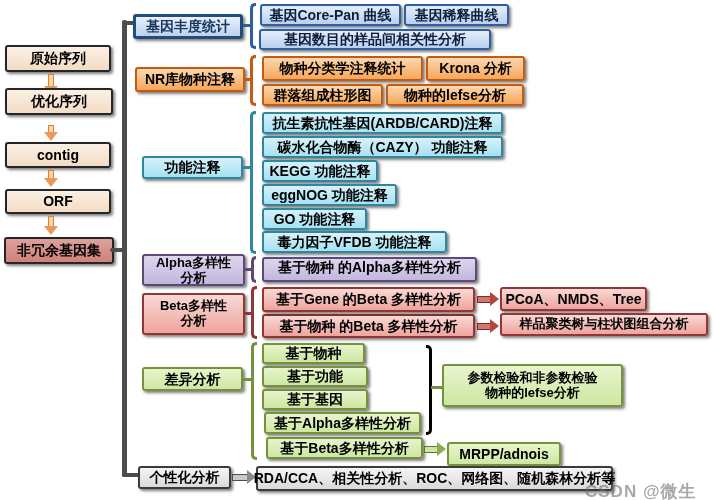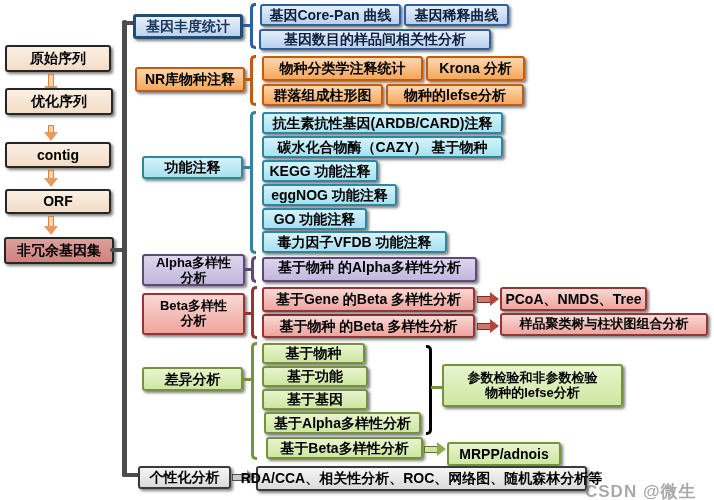--- a/index.html
+++ b/index.html
@@ -154,21 +154,21 @@
       <span>群落组成柱形图</span>
     </div>
   <div class="box orange" style="left:386px;top:84px;width:138px;height:22px">
       <span>物种的lefse分析</span>
     </div>
 
   <div class="box cyan" style="left:262px;top:112px;width:241px;height:22px">
       <span>抗生素抗性基因(ARDB/CARD)注释</span>
     </div>
   <div class="box cyan" style="left:262px;top:136px;width:241px;height:22px">
-      <span>碳水化合物酶（CAZY） 基于物种</span>
+      <span>碳水化合物酶（CAZY） 功能注释</span>
     </div>
   <div class="box cyan" style="left:262px;top:160px;width:116px;height:22px">
       <span>KEGG 功能注释</span>
     </div>
   <div class="box cyan" style="left:262px;top:184px;width:135px;height:22px">
       <span>eggNOG 功能注释</span>
     </div>
   <div class="box cyan" style="left:262px;top:208px;width:105px;height:22px">
       <span>GO 功能注释</span>
     </div>
@@ -225,19 +225,19 @@
       <i class="head"></i>
     </div>
   <div class="box green" style="left:447px;top:442px;width:114px;height:24px">
       <span>MRPP/adnois</span>
     </div>
 
   <div class="harrow ha-gray" style="left:232px;top:470px;width:24px;height:14px">
       <i class="shaft"></i>
       <i class="head"></i>
     </div>
-  <div class="box gray" style="left:256px;top:466px;width:331px;height:25px">
+  <div class="box gray" style="left:256px;top:466px;width:357px;height:25px">
       <span>RDA/CCA、相关性分析、ROC、网络图、随机森林分析等</span>
     </div>
 
   <div class="watermark" style="left:585px;top:480px">CSDN @微生</div>
 
 </div>
 
 </body></html>

